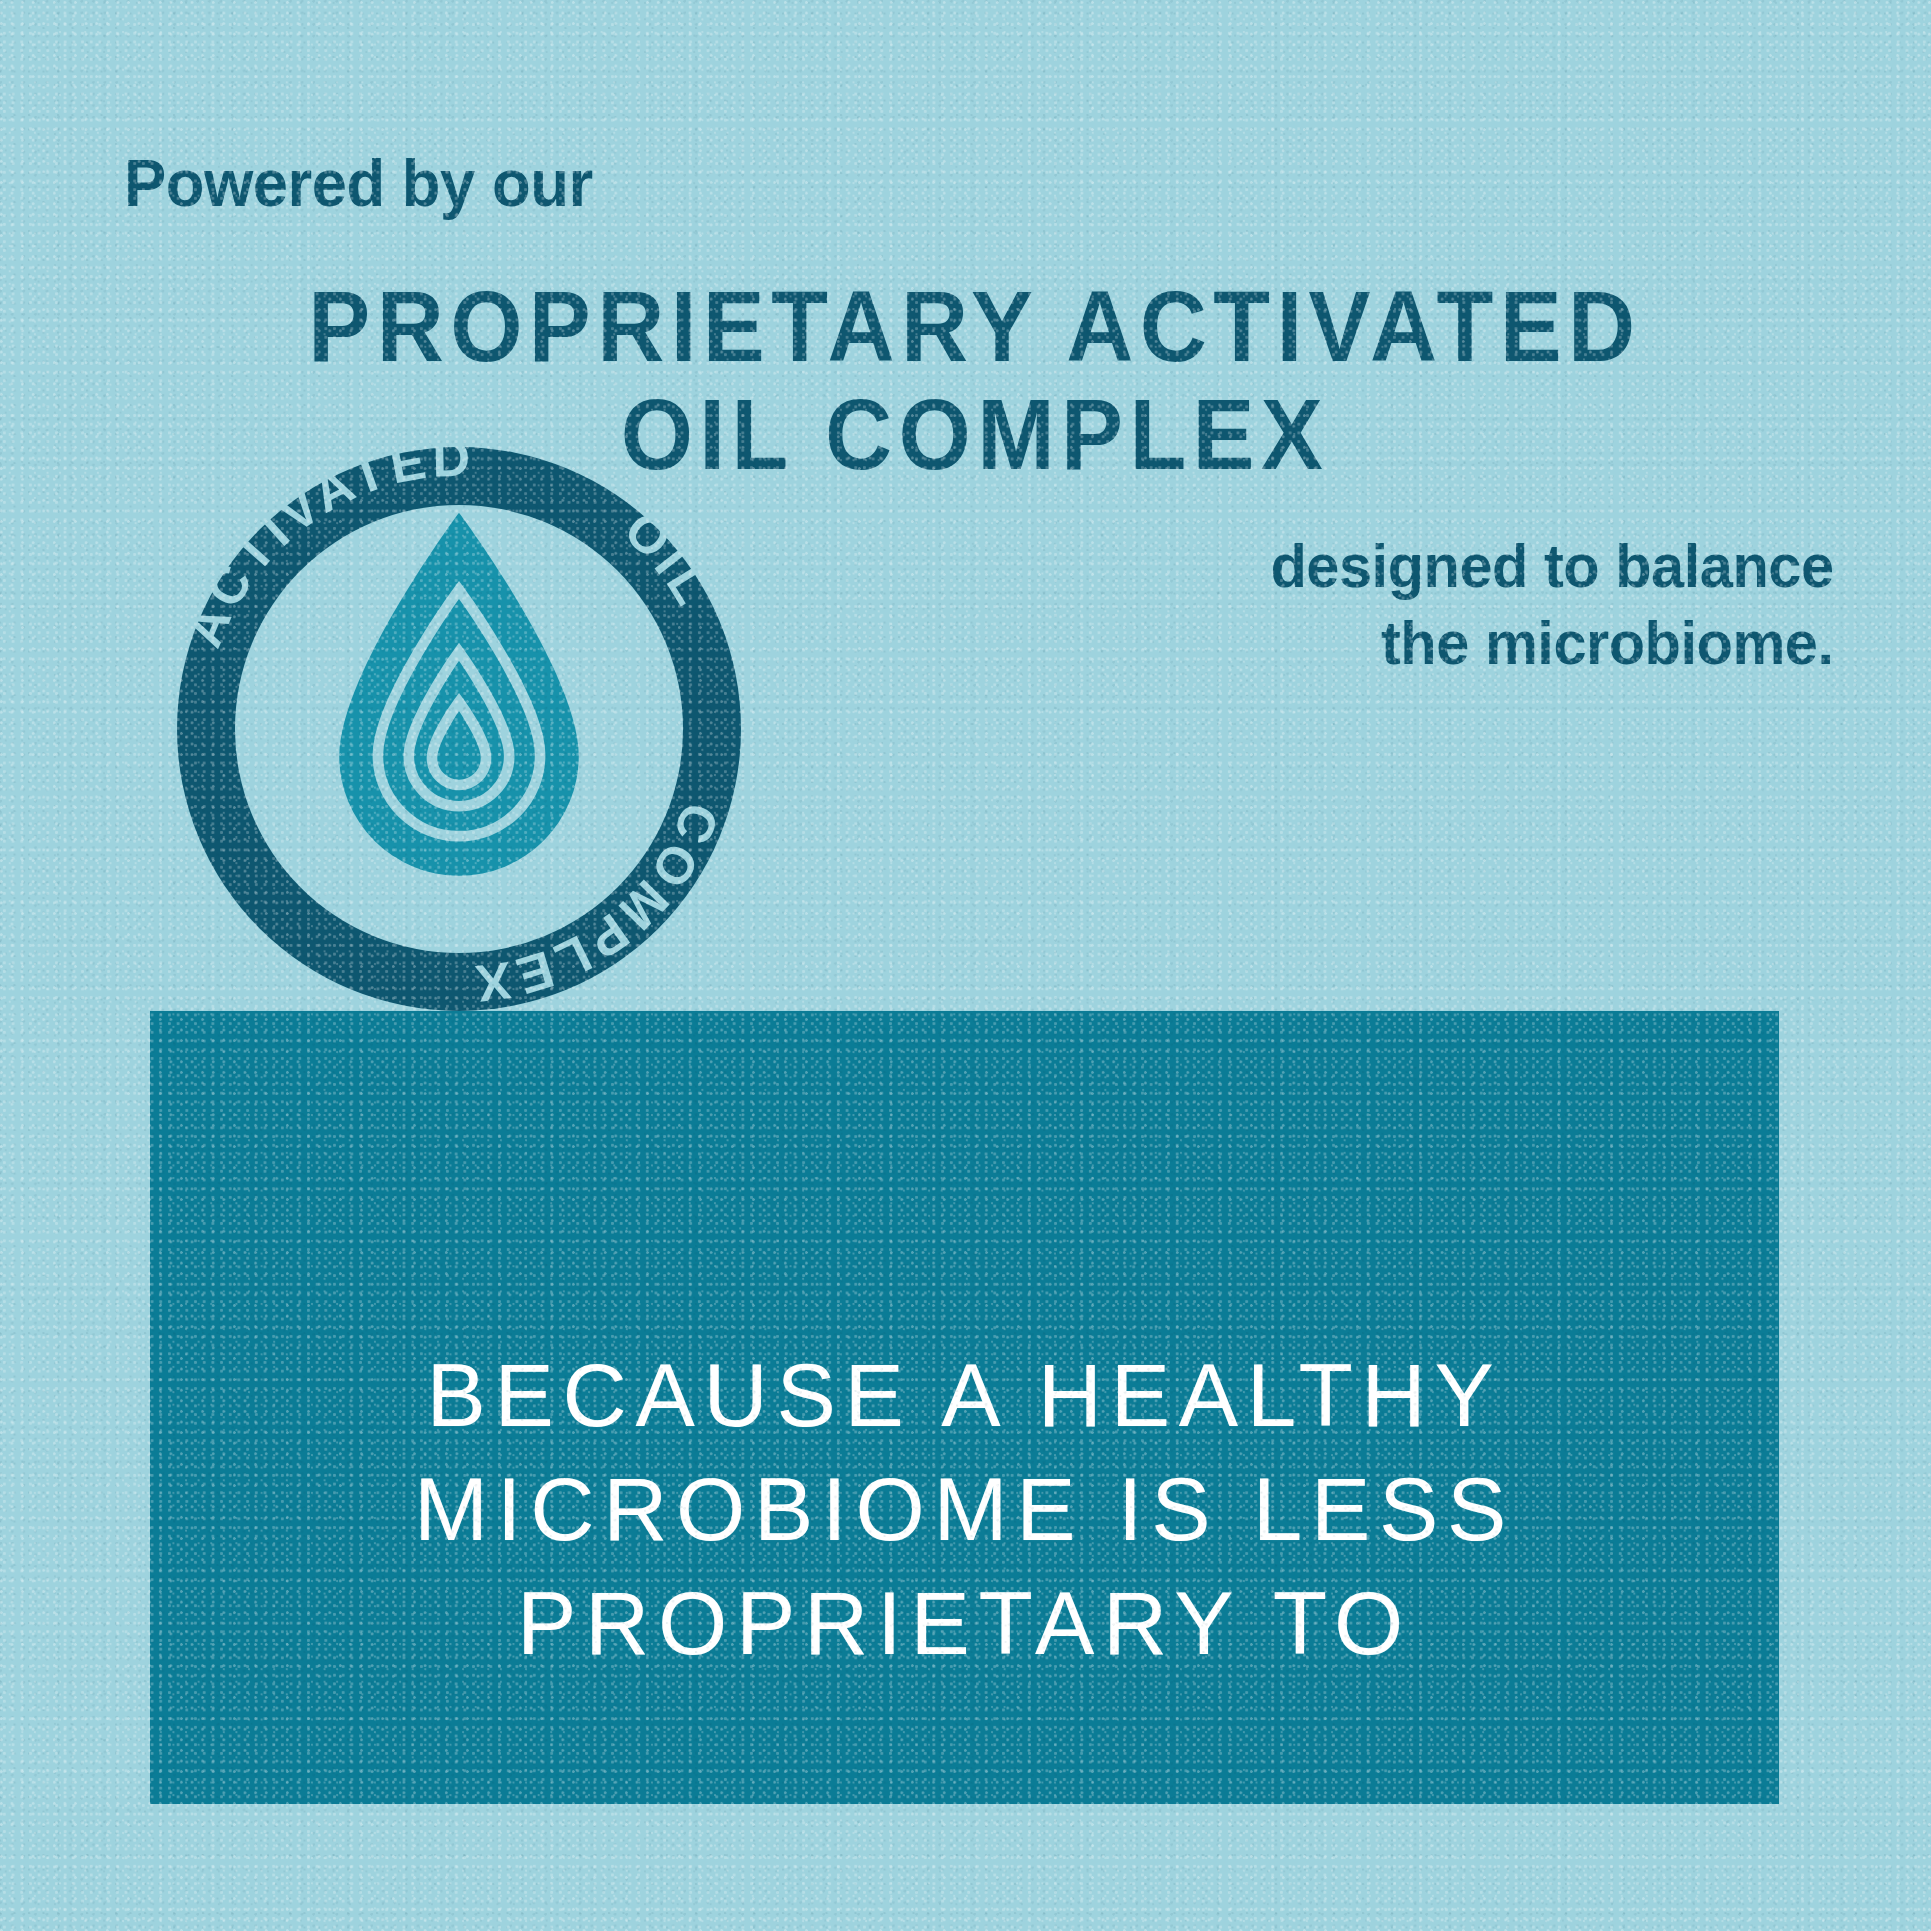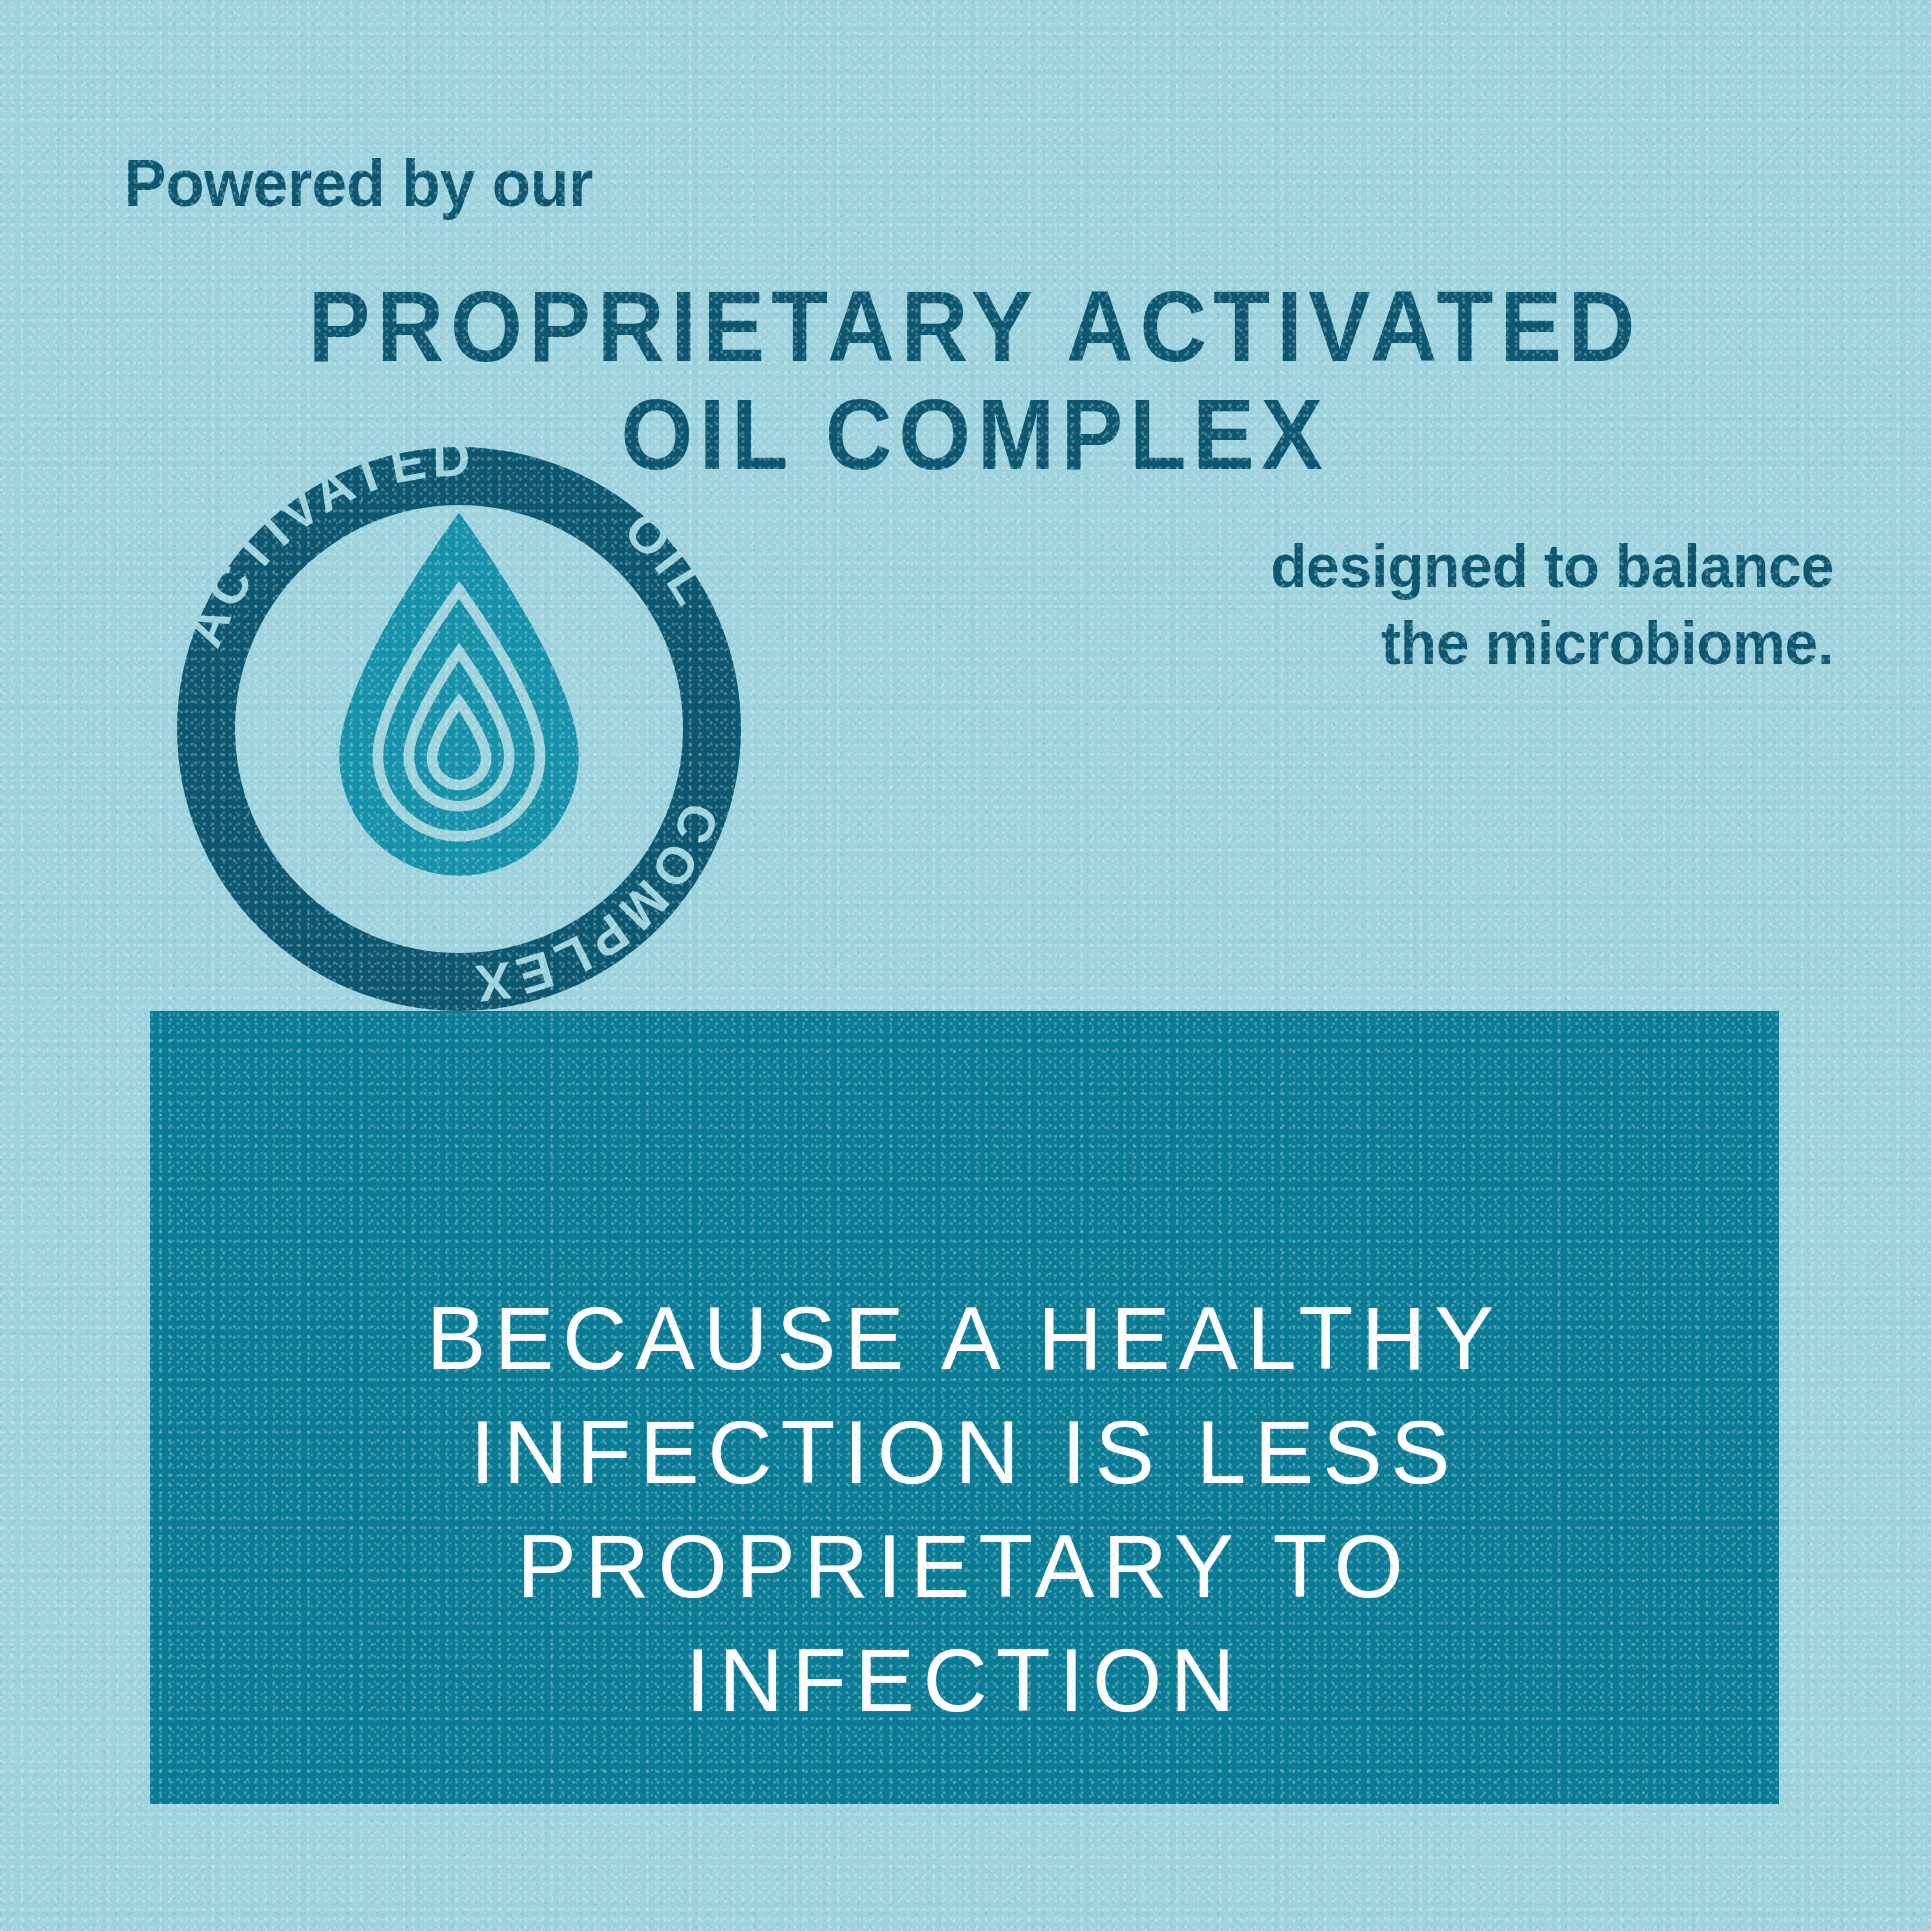--- a/index.html
+++ b/index.html
@@ -157,20 +157,19 @@
       <g fill="none" stroke="#9ed3de" stroke-width="11">
         <path d="M320 176 C 320 176 236 290 236 347 a 84 84 0 0 0 168 0 C 404 290 320 176 320 176 Z"></path>
         <path d="M320 240 C 320 240 268 312 268 348 a 52 52 0 0 0 104 0 C 372 312 320 240 320 240 Z"></path>
         <path d="M320 292 C 320 292 292 330 292 350 a 28 28 0 0 0 56 0 C 348 330 320 292 320 292 Z"></path>
       </g>
     </svg>
   </div>
 
   <div class="block-text">
     <span>BECAUSE A HEALTHY</span>
-    <span>INFECTION IS LESS</span>
+    <span>MICROBIOME IS LESS</span>
     <span>PROPRIETARY TO</span>
-    <span>INFECTION</span>
   </div>
 
   <div id="grain"></div>
 </div>
 
 
 </body></html>

